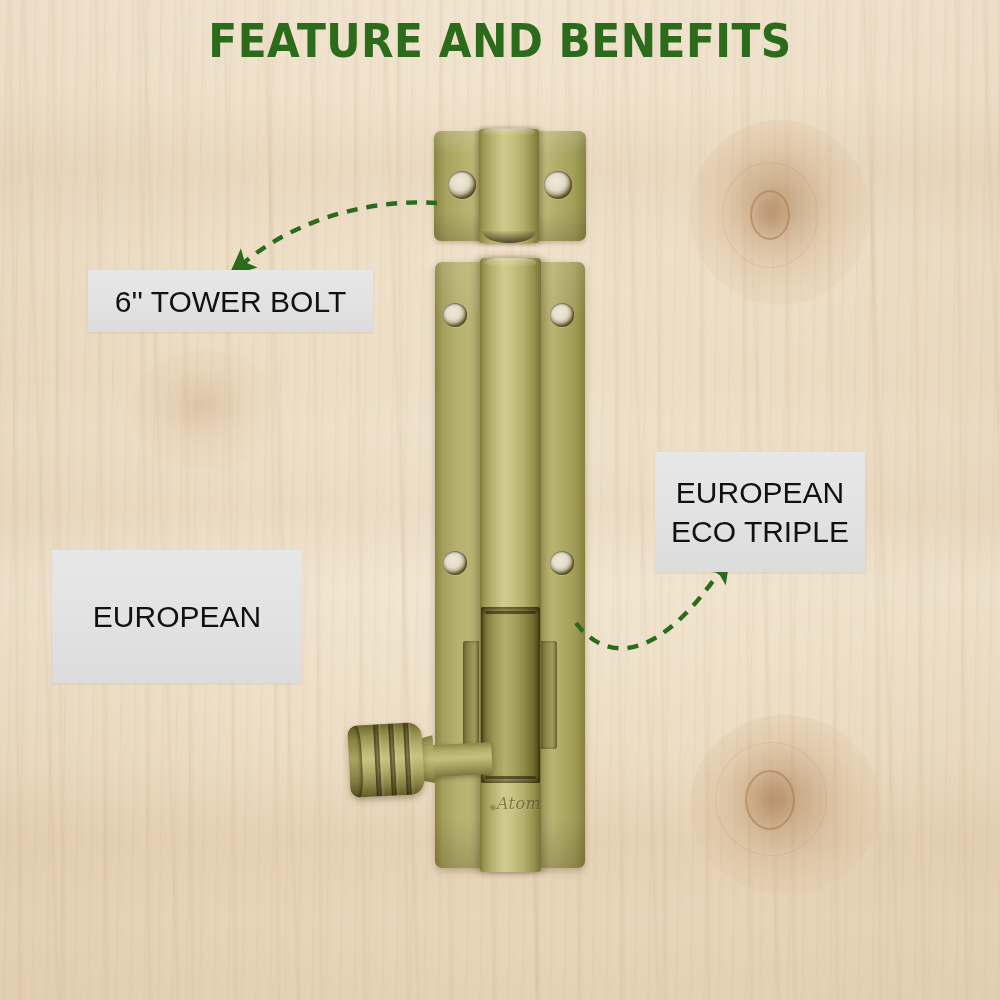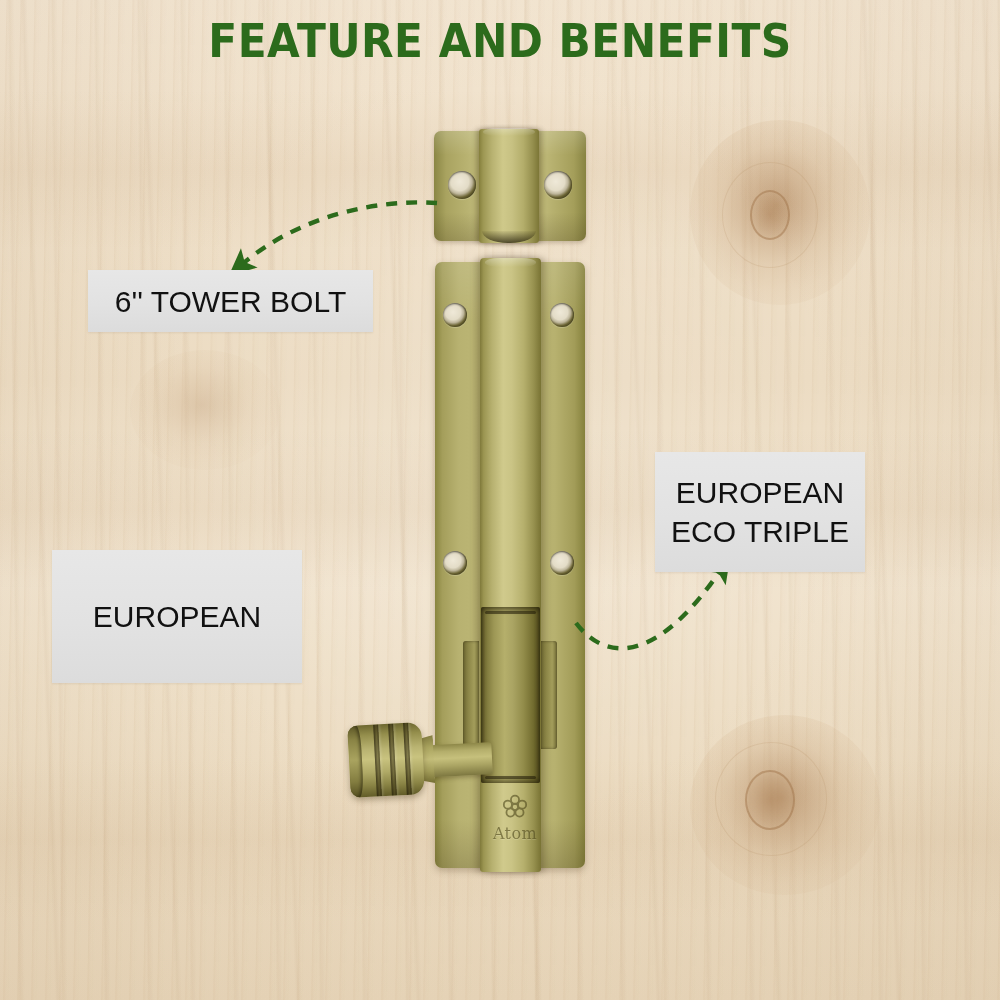--- a/index.html
+++ b/index.html
@@ -245,22 +245,23 @@
   }
   .knob-groove{
     position:absolute;top:0;width:5px;height:100%;
     background:linear-gradient(90deg,rgba(28,22,5,.70),rgba(48,40,14,.45) 55%,rgba(28,22,5,.62));
   }
   .knob-groove.gl{box-shadow:2px 0 2px rgba(255,255,255,.12);}
 
   
   #brand{
     position:absolute;left:489px;top:793px;width:52px;height:50px;
-    display:flex;flex-direction:column;align-items:center;justify-content:flex-start;
+    display:flex;align-items:flex-start;justify-content:flex-start;
     opacity:.58;
+    font-style:italic;
   }
   #brand-text{
     font-family:"DejaVu Serif", serif;
     font-size:16px;color:#4b4519;letter-spacing:.4px;margin-top:1px;
     text-shadow:0 1px 0 rgba(255,255,255,.25);
   }
 </style>
 </head>
 <body>
 

